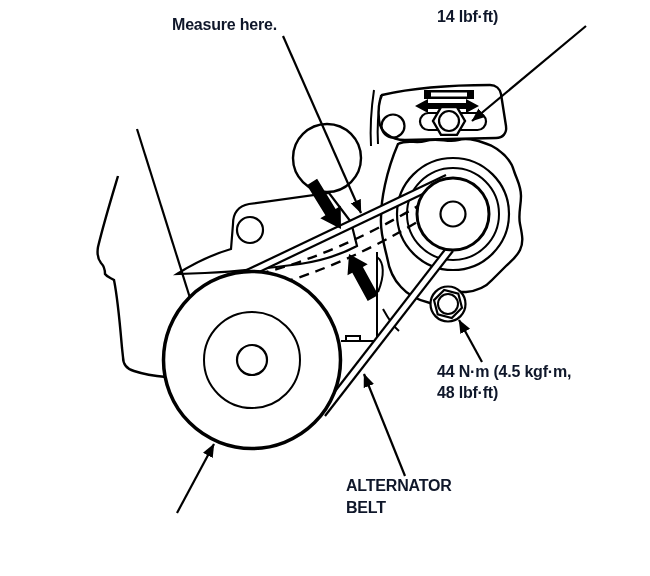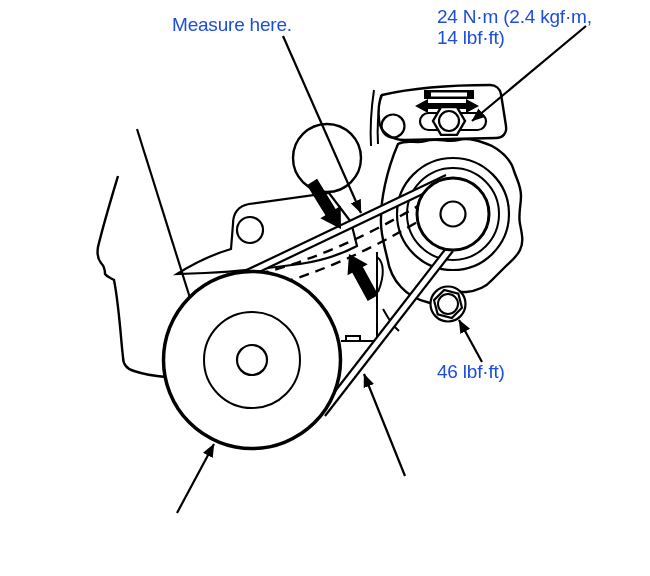--- a/index.html
+++ b/index.html
@@ -1,19 +1,19 @@
 <!DOCTYPE html>
 <html><head>
 <meta charset="utf-8">
 <style>
   html,body{margin:0;padding:0;background:#ffffff;}
   .stage{position:relative;width:650px;height:576px;background:#ffffff;overflow:hidden;
          font-family:"Liberation Sans","DejaVu Sans",sans-serif;}
   .stage svg{position:absolute;left:0;top:0;}
-  .lbl{position:absolute;color:#1d4ed8;font-weight:400;font-size:19px;line-height:21px;
+  .lbl{position:absolute;color:#0f172a;font-weight:700;font-size:16px;line-height:21px;
        letter-spacing:-0.2px;white-space:nowrap;}
   .lbl.caps{line-height:22px;}
   .ink{stroke:#000;fill:none;}
   .w{fill:#fff;stroke:#000;}
   .blk{fill:#000;stroke:none;}
 </style>
 </head>
 <body>
 
 <div class="stage">
@@ -115,25 +115,29 @@
   <line class="ink" stroke-width="2.2" x1="283" y1="36" x2="361" y2="213" marker-end="url(#ah)"></line>
   <line class="ink" stroke-width="2.2" x1="586" y1="26" x2="472" y2="121" marker-end="url(#ah)"></line>
   <line class="ink" stroke-width="2.2" x1="482" y1="362" x2="459" y2="320" marker-end="url(#ah)"></line>
   <line class="ink" stroke-width="2.2" x1="405" y1="476" x2="364" y2="374" marker-end="url(#ah)"></line>
   <line class="ink" stroke-width="2.2" x1="177" y1="513" x2="214" y2="444" marker-end="url(#ah)"></line>
 </svg>
 
 <div class="lbl" style="left:172px;top:14px;">Measure here.</div>
 
 <div class="lbl" style="left:437px;top:6px;">
-  <div>24 N·m (2.4 kgf·m,</div>
   <div>14 lbf·ft)</div>
 </div>
 
 <div class="lbl" style="left:437px;top:361px;">
-  <div>46 lbf·ft)</div>
+  <div>44 N·m (4.5 kgf·m,</div>
+  <div>48 lbf·ft)</div>
 </div>
 
+<div class="lbl caps" style="left:346px;top:475px;">
+  <div>ALTERNATOR</div>
+  <div>BELT</div>
+</div>
 
 <div class="lbl caps" style="left:80px;top:516px;">
 </div>
 
 </div>
 
 </body></html>

